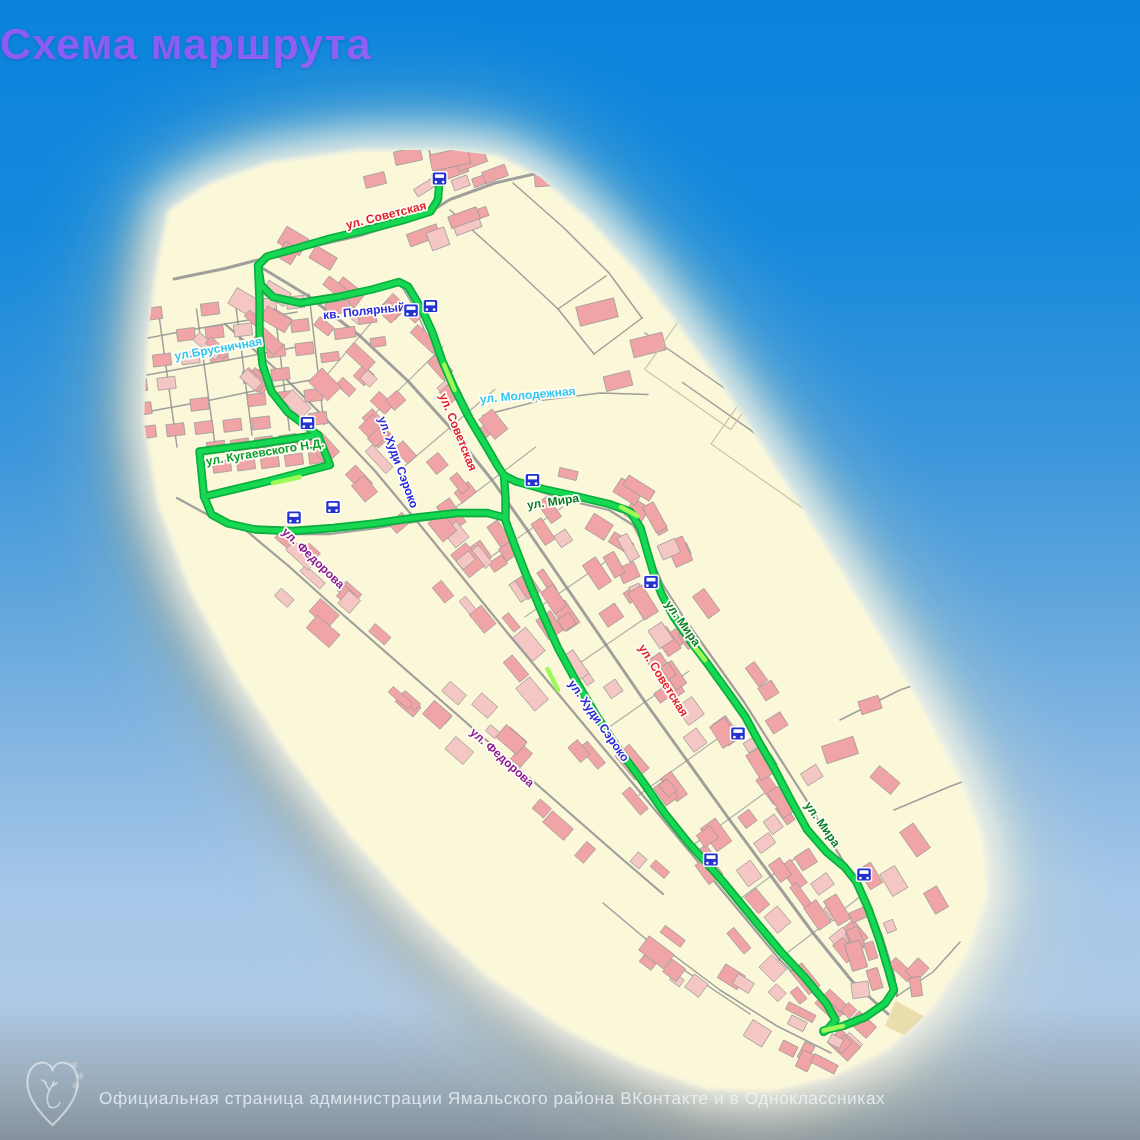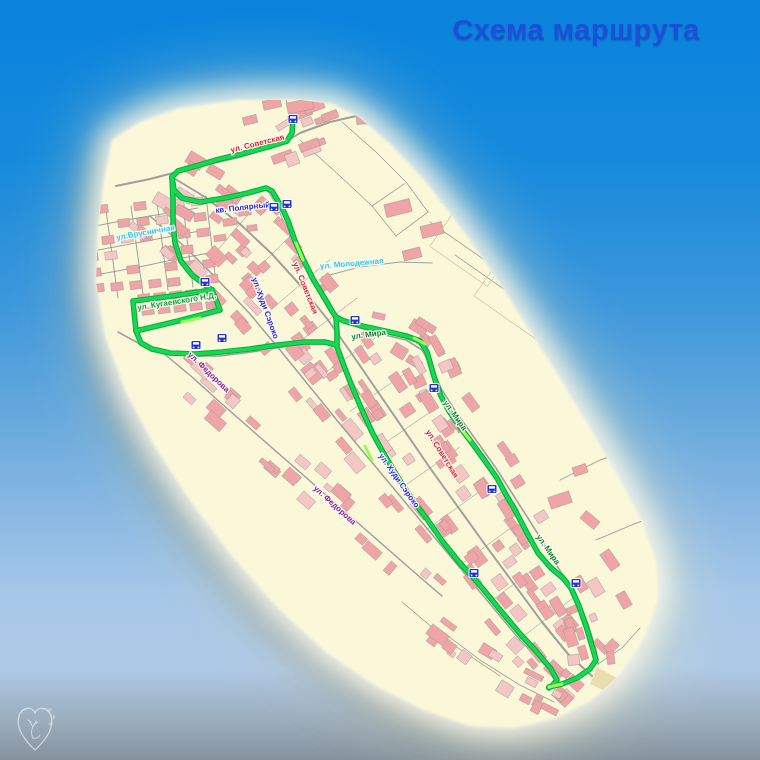--- a/index.html
+++ b/index.html
@@ -3,21 +3,21 @@
 <meta charset="utf-8">
 <style>
   html,body{margin:0;padding:0;}
   body{
     width:760px;height:760px;position:relative;overflow:hidden;
     font-family:"Liberation Sans","DejaVu Sans",sans-serif;
     background:linear-gradient(180deg,#0a83dc 0%,#1589dc 20%,#3d97db 40%,#67a9dd 55%,
       #8cb9e3 68%,#a5c7e8 78%,#aec9e6 88%,#9bacbb 95%,#85929e 100%);
   }
   .title-block{
-    position:absolute;top:12px;left:0;width:700px;text-align:right;color:#1d4ed8;
+    position:absolute;top:12px;left:0;width:700px;text-align:left;color:#8b5cf6;
     font-weight:bold;line-height:37px;letter-spacing:.5px;
     text-shadow:0 1px 2px rgba(0,40,90,.25);
   }
   .title-line1{font-size:29px;}
   .title-line2{font-size:29px;}
   #mapsvg{position:absolute;left:0;top:0;}
   .footer{
     position:absolute;left:14px;bottom:4px;height:56px;display:flex;align-items:center;
     color:rgba(238,246,252,.78);
   }
@@ -522,13 +522,14 @@
       <path d="M21,48 C7,35 2,24 5,14 C8,5 18,4 21,11 C24,4 34,5 37,14 C40,24 35,35 21,48 Z"></path>
       <path d="M19,36 C17,32 17,28 19,25 M19,25 l-3,-5 m3,5 l3,-6 m-1,3 l3,-2 m-7,0 l-3,-2" stroke-width="1.1"></path>
       <path d="M19,36 c3,1 6,0 7,-3" stroke-width="1.1"></path>
     </g>
     <g fill="rgba(255,255,255,.55)" font-size="6" font-family="DejaVu Sans, sans-serif">
       <text x="33" y="10">✻</text>
         <text x="37" y="17">✻</text>
         <text x="34" y="24">✻</text>
     </g>
   </svg>
+  <div class="footer-text">Официальная страница администрации Ямальского района ВКонтакте и в Одноклассниках</div>
 </div>
 
 </body></html>

